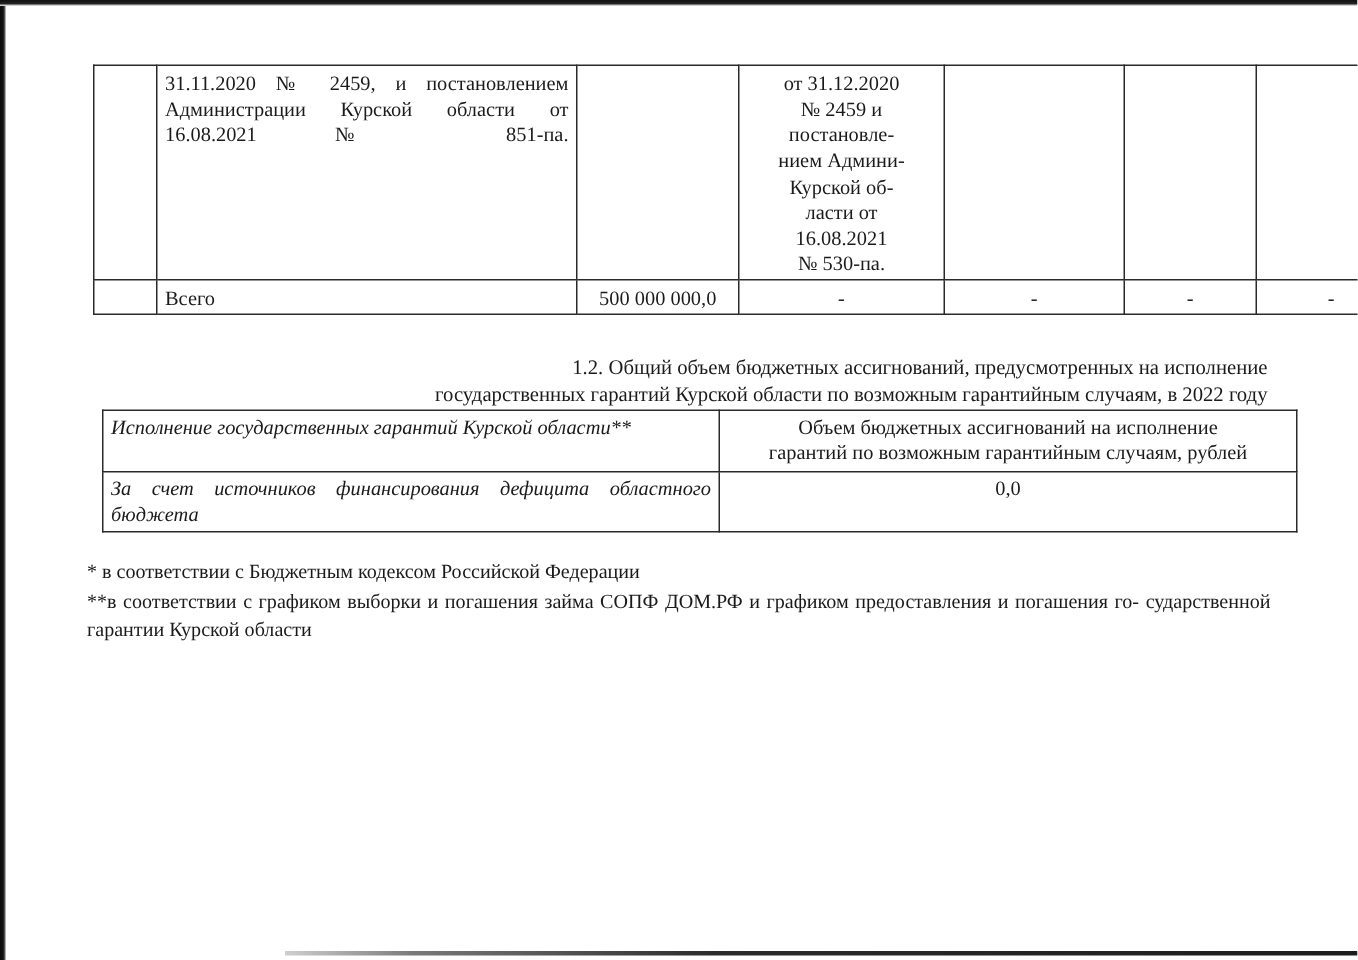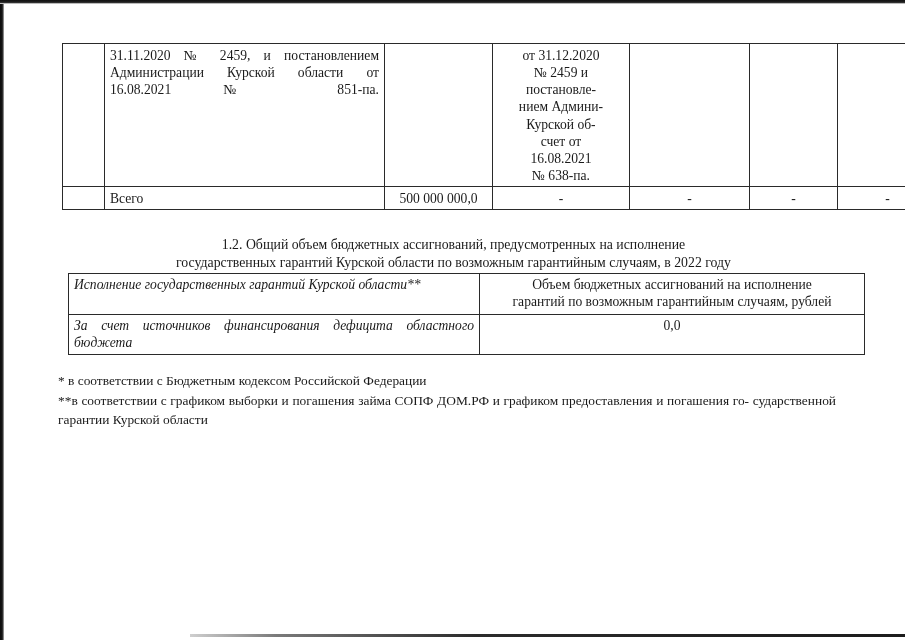--- a/index.html
+++ b/index.html
@@ -84,21 +84,21 @@
   }
 
   
   #heading-1-2 {
     position: absolute;
     left: 62px;
     top: 236px;
     width: 783px;
     font-size: 13.8px;
     line-height: 1.33;
-    text-align: center;
+    text-align: right;
   }
   #heading-1-2 .line1 { display: block; }
   #heading-1-2 .line2 { display: block; }
 
   
   #table-guarantees {
     left: 68px;
     top: 273px;
     width: 774px;
   }
@@ -118,21 +118,21 @@
 
   
   #footnotes {
     position: absolute;
     left: 58px;
     top: 371px;
     width: 796px;
     font-size: 13.4px;
     line-height: 1.42;
   }
-  #footnotes p { margin: 0 18px 1px 0; }
+  #footnotes p { margin: 0 7px 1px 0; }
   #footnotes .fn2 { text-align: justify; }
 </style>
 </head>
 <body>
 
 <div id="scan-edge-left"></div>
 <div id="scan-edge-top"></div>
 <div id="scan-edge-bottom"></div>
 
 <div id="page">
@@ -142,23 +142,23 @@
       <tr>
         <td class="t1-c0 cell-tall"></td>
         <td class="t1-c1 cell-tall">31.11.2020 № 2459, и постановлением Администрации Курской области от 16.08.2021 № 851-па.</td>
         <td class="t1-c2 cell-tall"></td>
         <td class="t1-c3 cell-tall stacked">
           <span>от 31.12.2020</span><br>
           <span>№ 2459 и</span><br>
           <span>постановле-</span><br>
           <span>нием Админи-</span><br>
           <span>Курской об-</span><br>
-          <span>счет от</span><br>
+          <span>ласти от</span><br>
           <span>16.08.2021</span><br>
-          <span>№ 638-па.</span>
+          <span>№ 530-па.</span>
         </td>
         <td class="t1-c4 cell-tall"></td>
         <td class="t1-c5 cell-tall"></td>
         <td class="t1-c6 cell-tall"></td>
       </tr>
       <tr class="row-total">
         <td class="t1-c0 vmid"></td>
         <td class="t1-c1 vmid">Всего</td>
         <td class="t1-c2 vmid">500 000 000,0</td>
         <td class="t1-c3 dash-cell">-</td>

